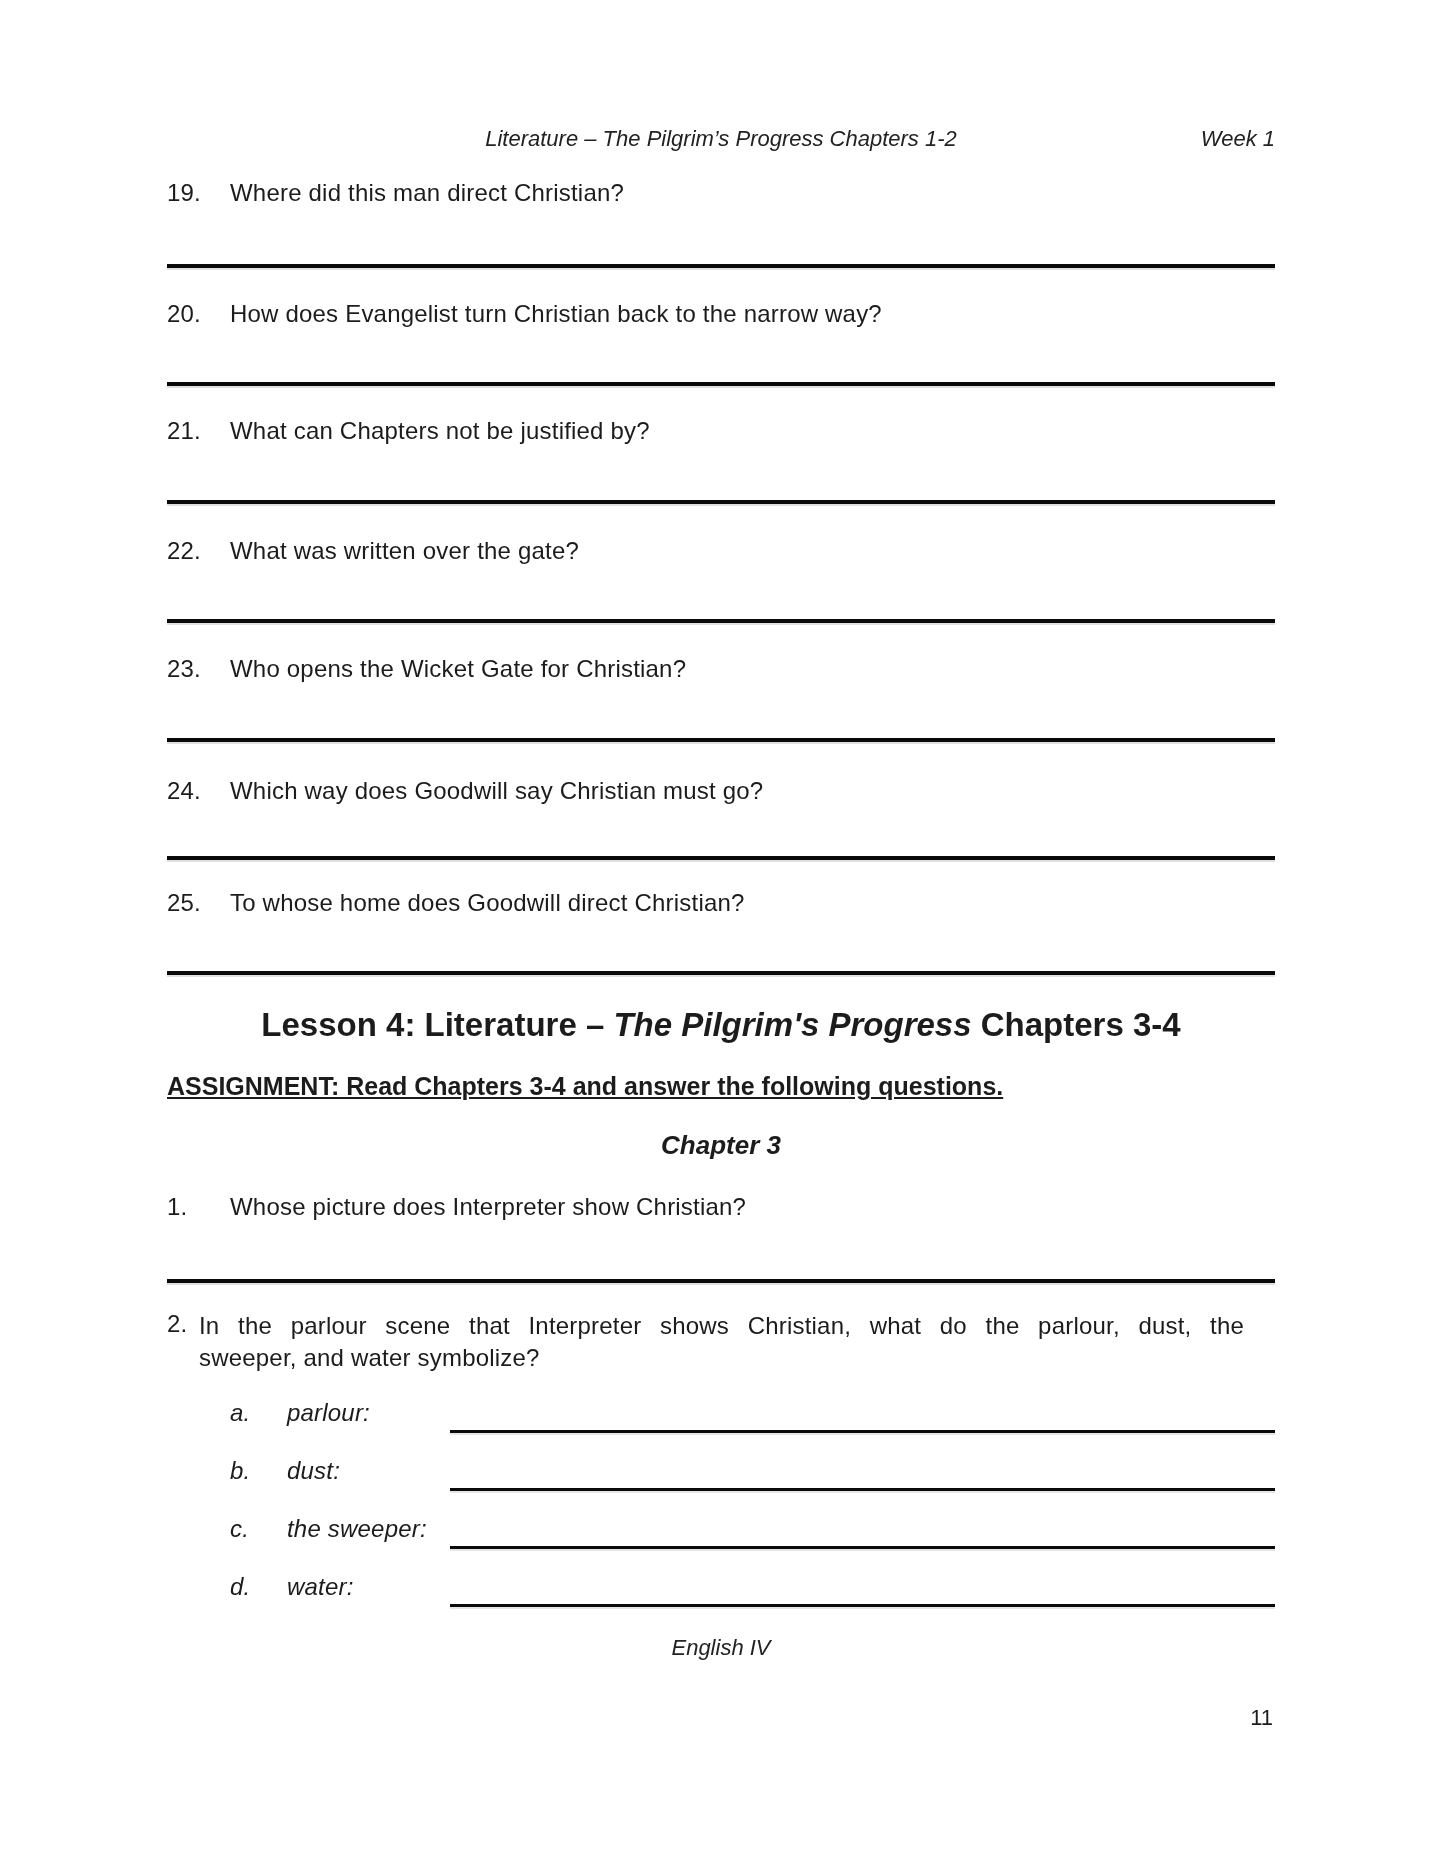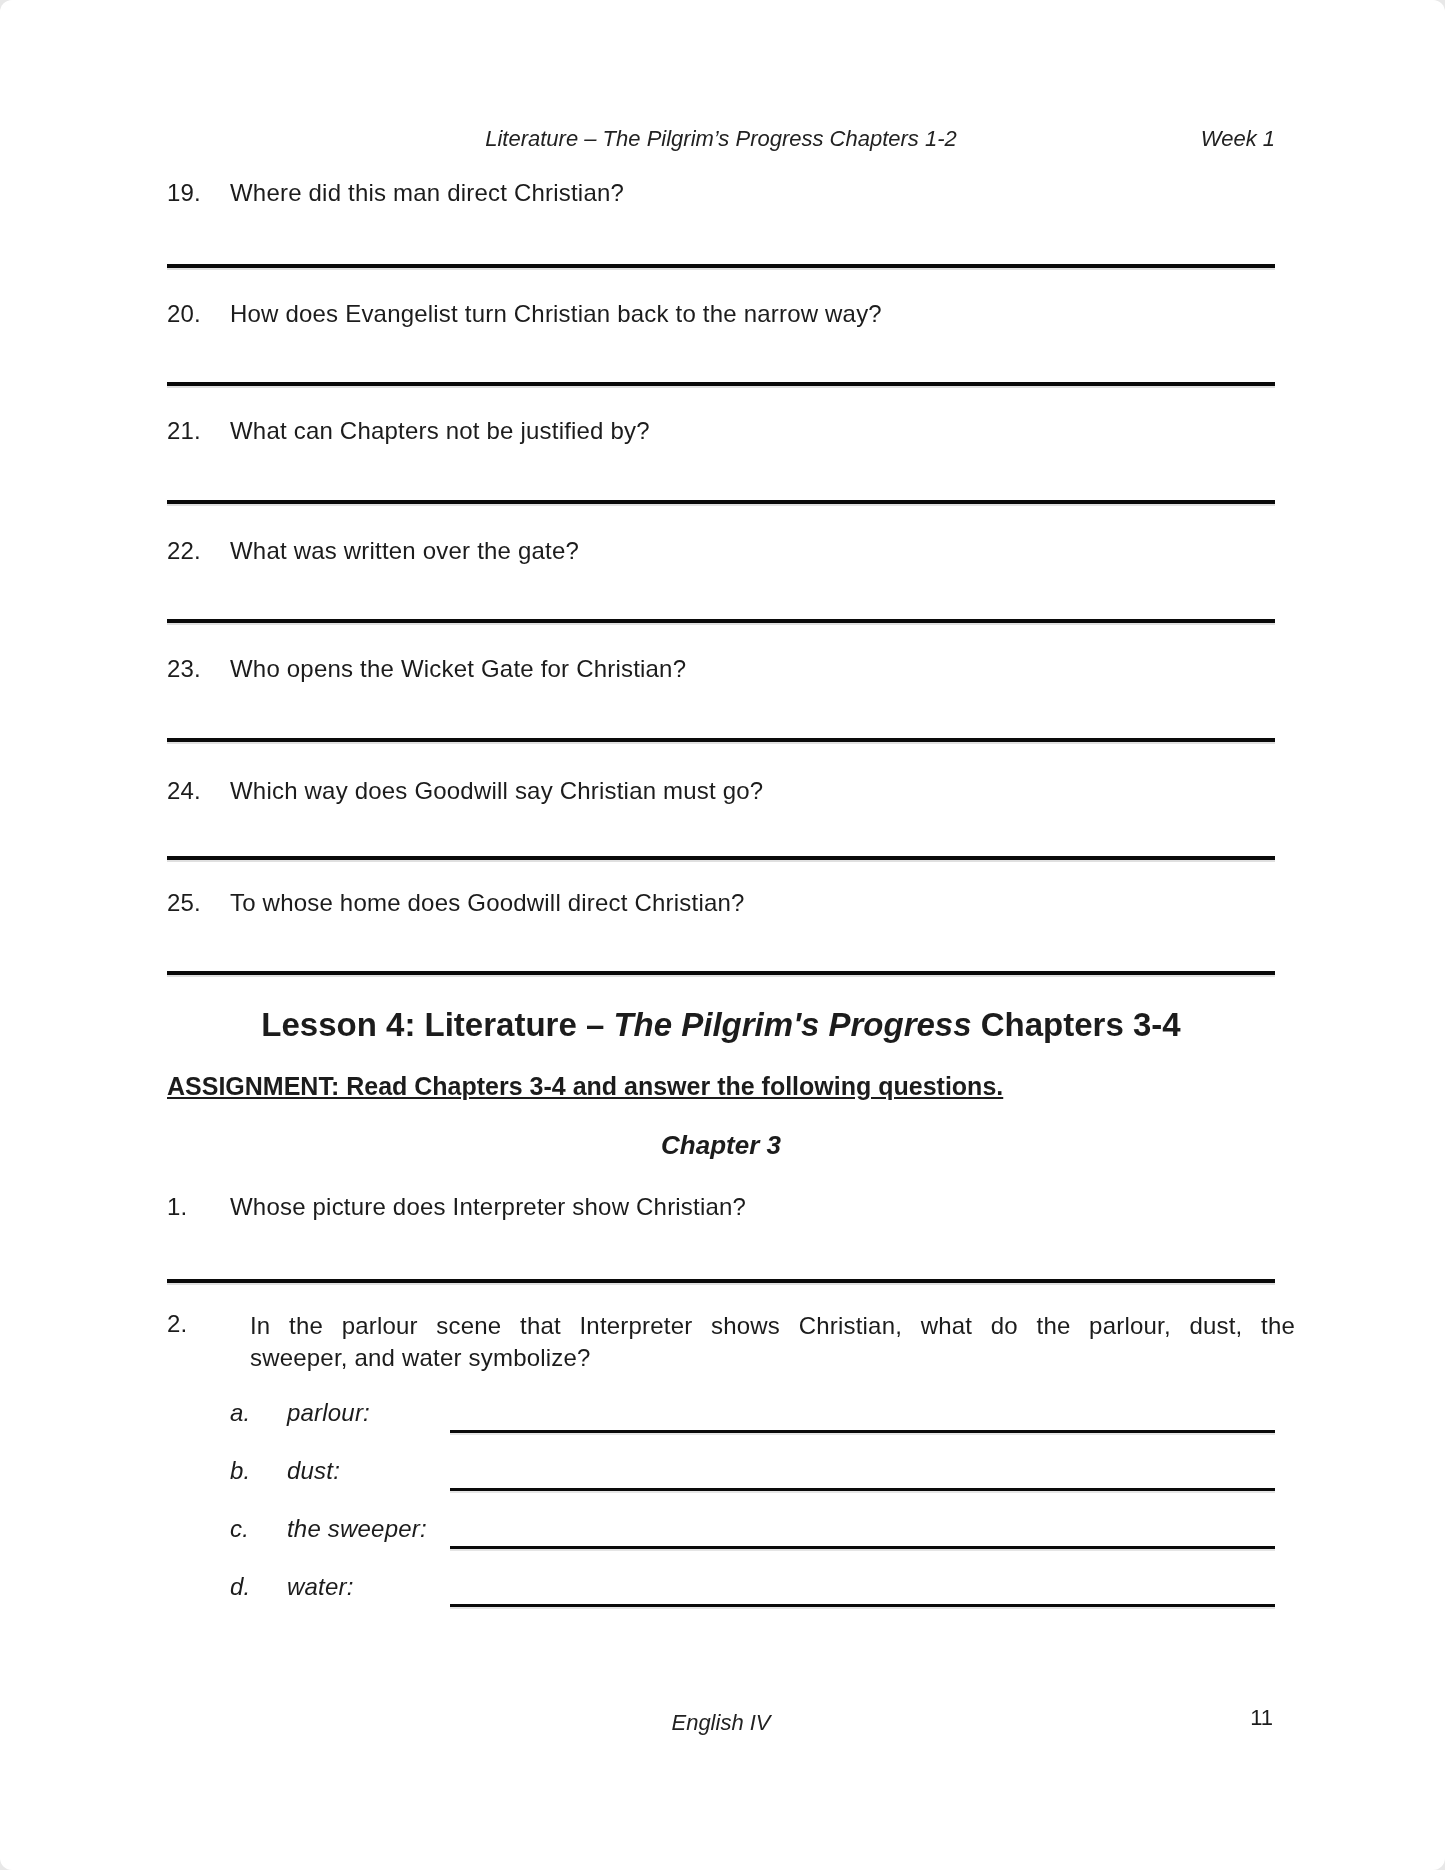--- a/index.html
+++ b/index.html
@@ -8,21 +8,20 @@
     background: #e8e8e8;
   }
   .page {
     position: relative;
     width: 1445px;
     height: 1870px;
     background: #ffffff;
     font-family: "Liberation Sans", sans-serif;
     color: #1c1c1c;
     overflow: hidden;
-    border-radius: 12px;
   }
   
   .header {
     position: absolute;
     left: 167px;
     top: 126px;
     width: 1108px;
     height: 30px;
     font-size: 22px;
     font-style: italic;
@@ -105,21 +104,21 @@
     width: 1108px;
     font-size: 24px;
     letter-spacing: 0.2px;
   }
   .q2 .q-num {
     position: absolute;
     left: 0;
     top: 0;
   }
   .q2-text {
-    margin-left: 83px;
+    margin-left: 32px;
     width: 1045px;
     line-height: 32px;
   }
   .q2-l1 {
     text-align: justify;
     text-align-last: justify;
   }
   
   .sub {
     position: absolute;
@@ -138,21 +137,21 @@
     left: 450px;
     width: 825px;
     height: 3px;
     background: #0a0a0a;
     box-shadow: 0 2px 0 rgba(0,0,0,0.10);
   }
   
   .footer-course {
     position: absolute;
     left: 167px;
-    top: 1710px;
+    top: 1635px;
     width: 1108px;
     text-align: center;
     font-size: 22px;
     font-style: italic;
     color: #222;
   }
   .footer-page {
     position: absolute;
     right: 172px;
     top: 1705px;

